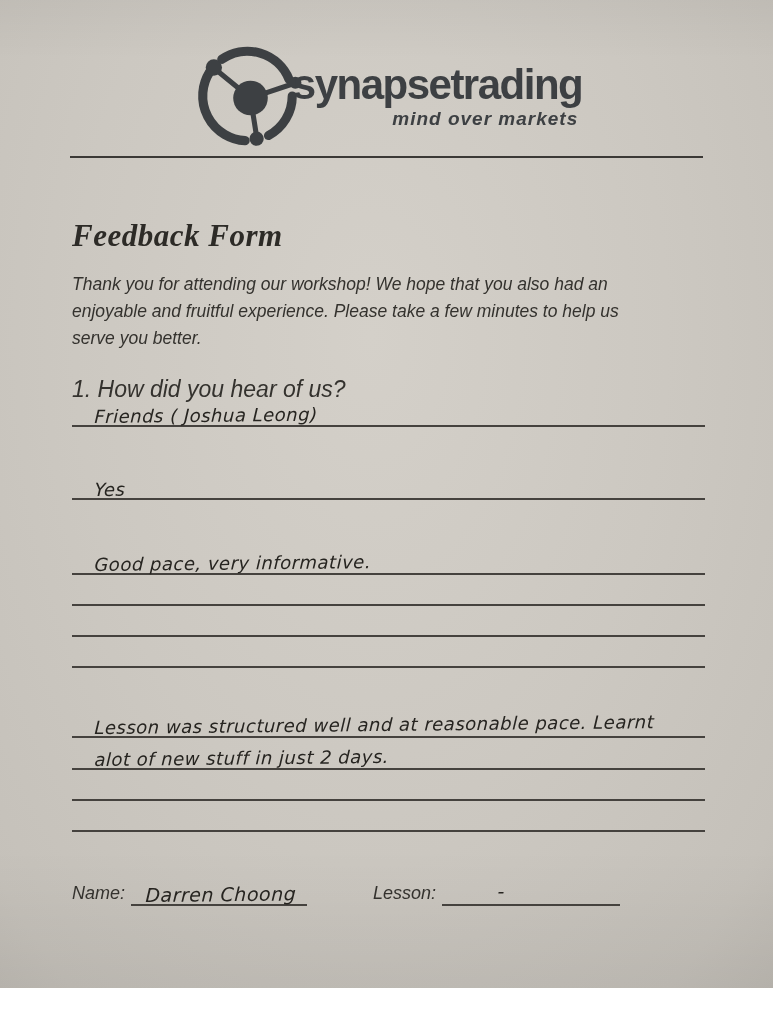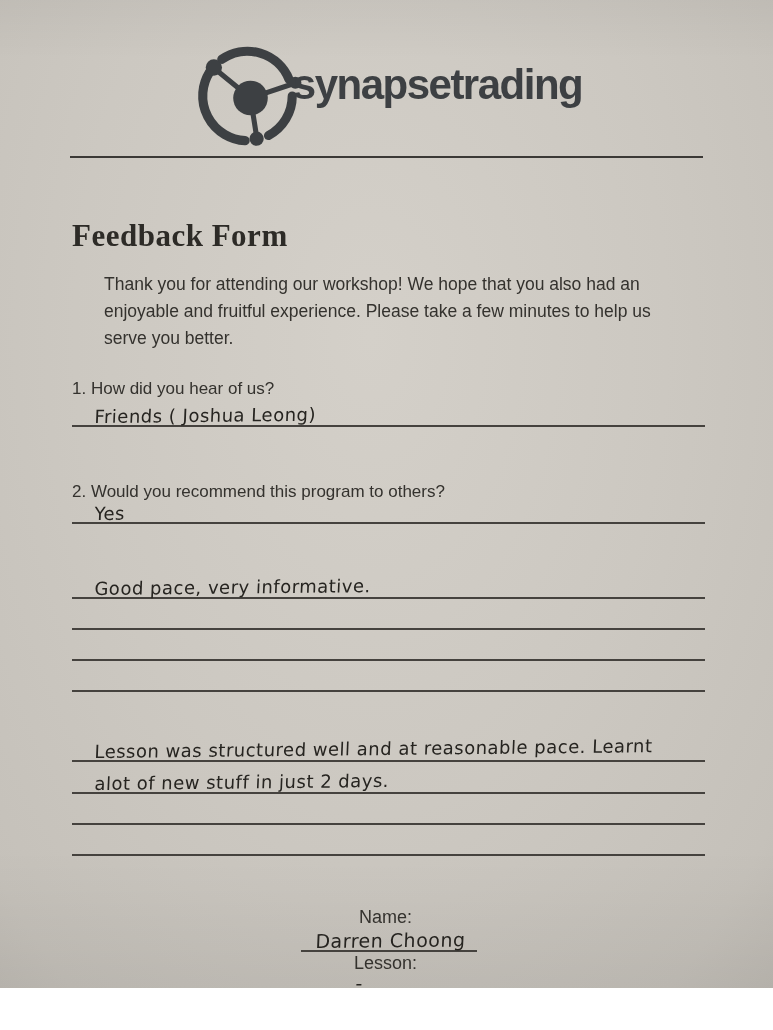--- a/index.html
+++ b/index.html
@@ -10,21 +10,21 @@
   }
   .paper {
     position: relative;
     width: 773px;
     height: 988px;
     background:
       linear-gradient(180deg, rgba(0,0,0,0.04) 0%, rgba(0,0,0,0) 6%, rgba(0,0,0,0) 86%, rgba(0,0,0,0.06) 100%),
       radial-gradient(ellipse at 48% 34%, #d4d0c9 0%, #ccc8c1 52%, #c5c1ba 88%, #bfbbb4 100%);
     overflow: hidden;
   }
-  .content { padding: 0 68px 0 72px; }
+  .content { padding: 0 68px 0 72px; font-style: italic; }
 
   
   .logo-block {
     padding-top: 40px;
     display: flex;
     justify-content: center;
     align-items: flex-start;
   }
   .logo-mark { width: 118px; height: 114px; flex: 0 0 auto; }
   .logo-text { margin-left: -16px; margin-top: 24px; }
@@ -58,25 +58,24 @@
     color: #2d2b27;
     margin-top: 60px;
     letter-spacing: 0.5px;
   }
   .intro {
     margin-top: 17px;
     font-size: 17.5px;
     line-height: 27px;
     width: 556px;
     color: #34322e;
-    margin-left: 32px;
-  }
-
-  
-  .q-label { font-size: 17px; line-height: 24px; color: #34322e; }
+  }
+
+  
+  .q-label { font-size: 23px; line-height: 24px; color: #34322e; }
   .q1 { margin-top: 25px; }
   .q2 { margin-top: 53px; }
   .q3 { margin-top: 52px; }
   .q4 { margin-top: 45px; }
   .answer-line {
     position: relative;
     border-bottom: 2px solid #45423e;
     width: 100%;
   }
   .answer-line .hw { position: absolute; left: 22px; bottom: -2px; white-space: nowrap; }
@@ -94,24 +93,23 @@
     color: #262420;
     letter-spacing: 0.5px;
     transform: rotate(-0.6deg) skewX(-3deg);
     transform-origin: left bottom;
   }
 
   
   .footer {
     margin-top: 50px;
     display: flex;
-    align-items: center;
+    align-items: flex-start;
     font-size: 18px;
     color: #34322e;
-    flex-direction: column;
   }
   .sig-label { line-height: 22px; padding-right: 6px; }
   .sig-line {
     position: relative;
     border-bottom: 2px solid #45423e;
     height: 24px;
   }
   .sig-line .hw { position: absolute; left: 14px; bottom: -2px; white-space: nowrap; font-size: 19px; }
   .name-line { width: 176px; }
   .company-gap { width: 66px; }
@@ -135,38 +133,38 @@
       </g>
       <g fill="#3d4043">
         <circle cx="58" cy="57" r="17"></circle>
         <circle cx="22" cy="27" r="8"></circle>
         <circle cx="102" cy="42" r="6"></circle>
         <circle cx="64" cy="97" r="7"></circle>
       </g>
     </svg>
     <div class="logo-text">
       <div class="brand">synapsetrading</div>
+      <div class="tagline">mind over markets</div>
     </div>
   </div>
   <div class="rule"></div>
 
   <div class="content">
 
     <h1 class="form-title">Feedback Form</h1>
     <p class="intro">Thank you for attending our workshop! We hope that you also had an enjoyable and fruitful experience. Please take a few minutes to help us serve you better.</p>
 
     <div class="q1">
       <div class="q-label">1. How did you hear of us?</div>
       <div class="answer-line h26">
         <span class="hw">Friends ( Joshua Leong)</span>
       </div>
     </div>
 
     <div class="q2">
-      <div class="q-label">2. Would you recommend this program to others?</div>
       <div class="answer-line h20">
         <span class="hw">Yes</span>
       </div>
     </div>
 
     <div class="q3">
       <div class="answer-line h23">
         <span class="hw">Good pace, very informative.</span>
       </div>
       <div class="answer-line blank"></div>

